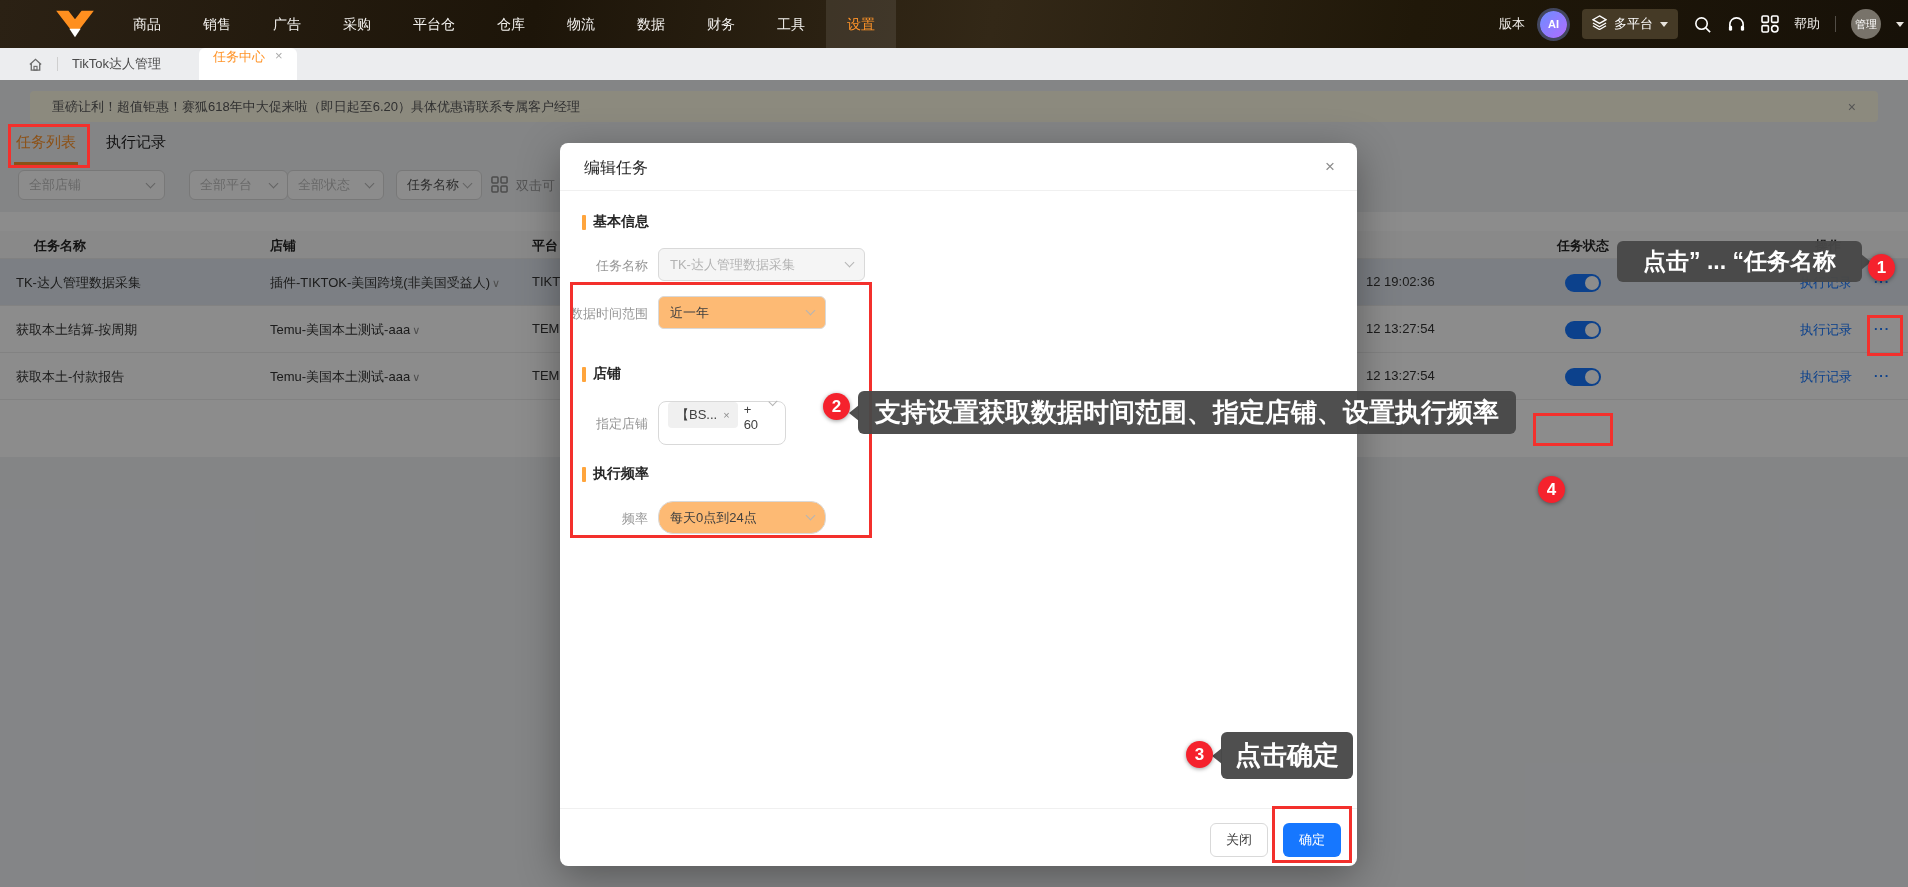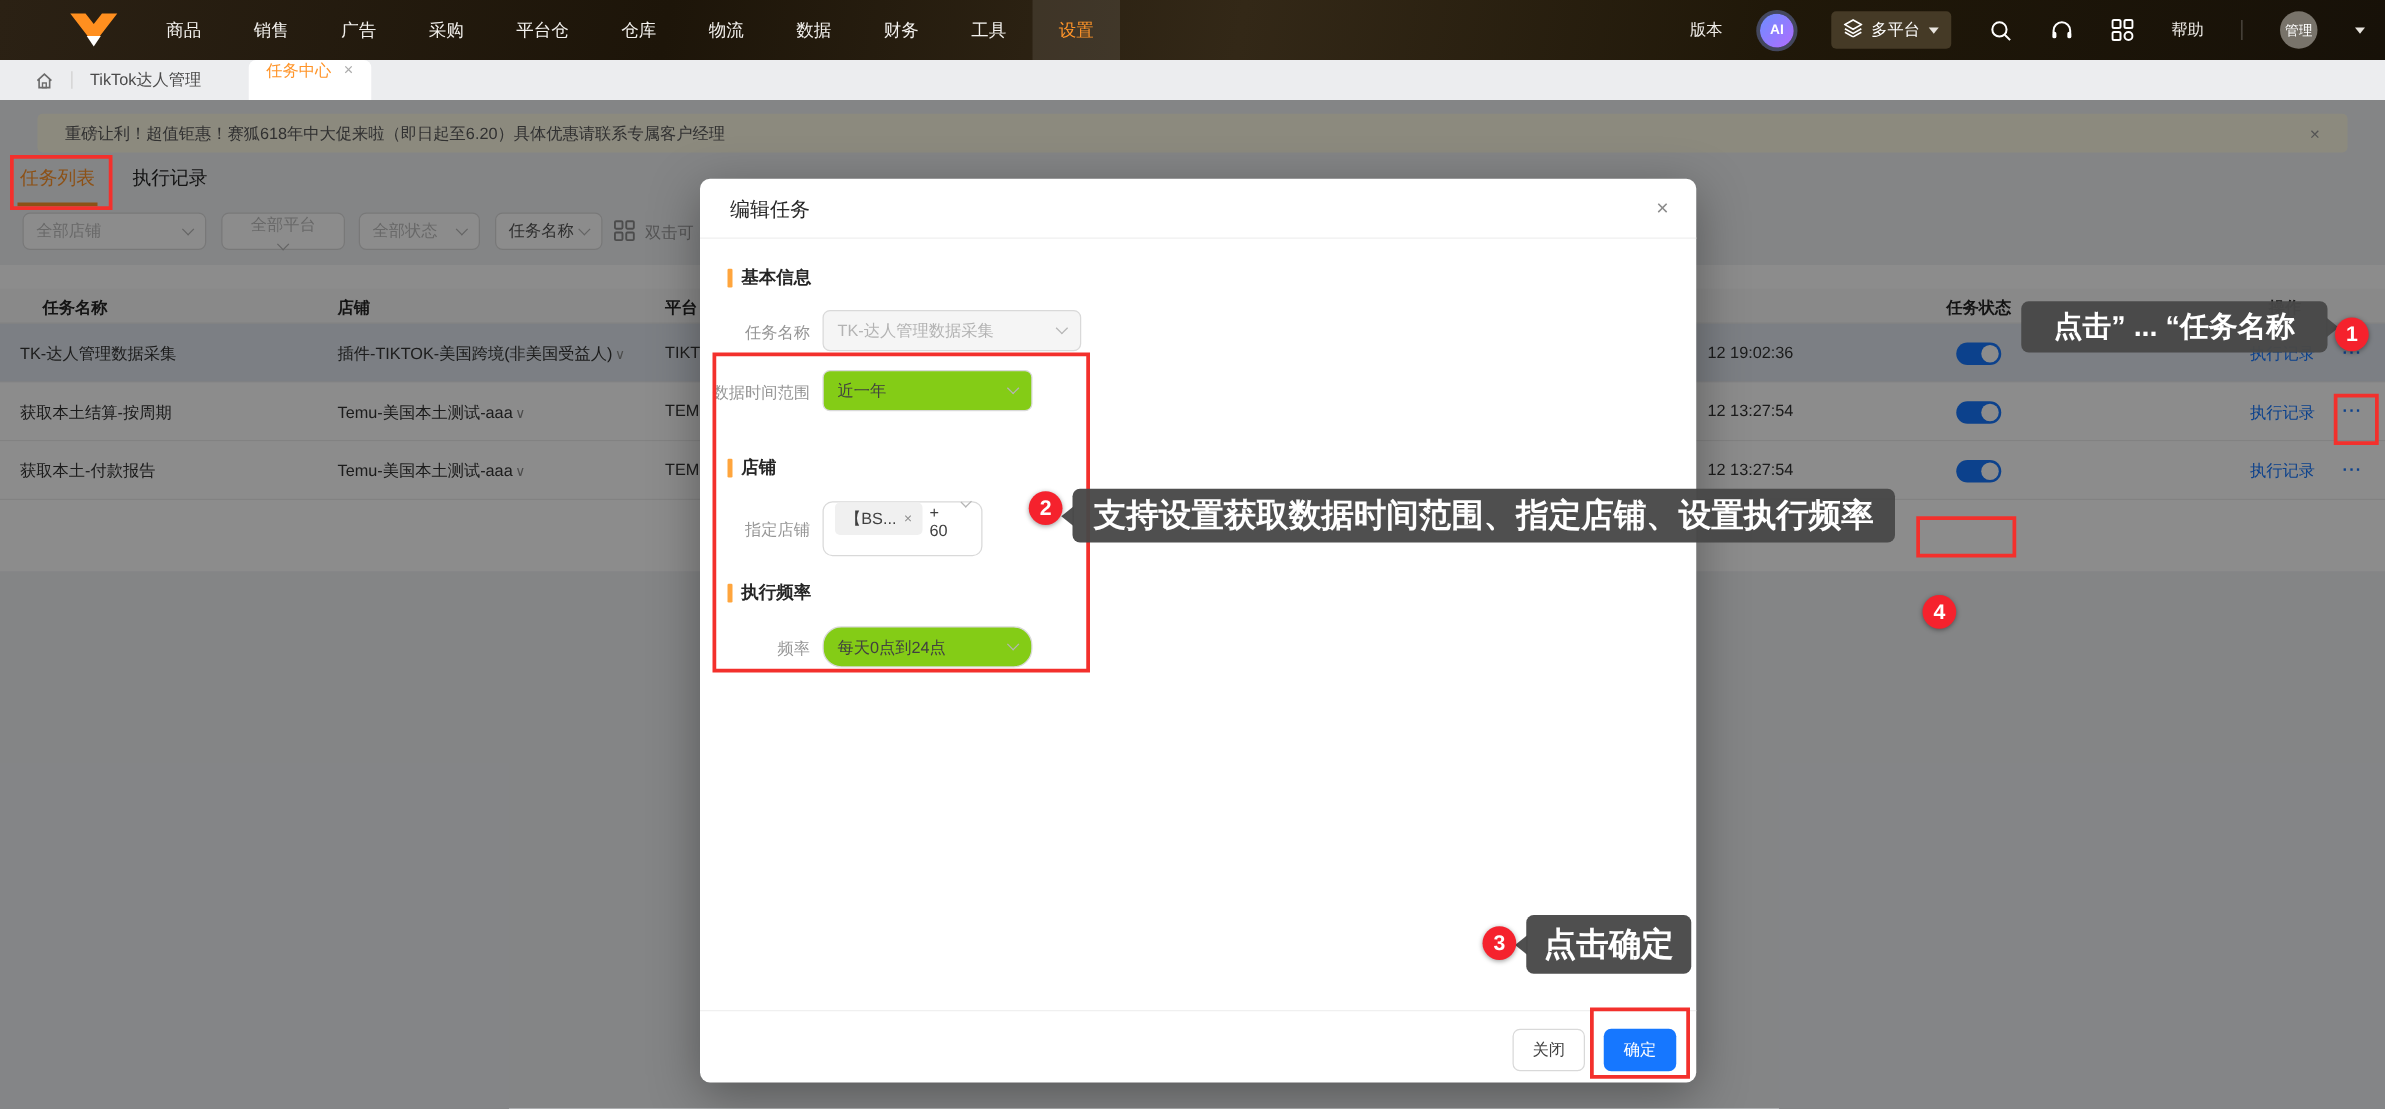--- a/index.html
+++ b/index.html
@@ -6,21 +6,21 @@
   html,body{width:1908px;height:887px;background:#f0f2f5;font-family:"Liberation Sans",sans-serif;overflow:hidden;}
   #screen{position:relative;width:1908px;height:887px;}
 
   
   #topnav{position:absolute;left:0;top:0;width:1908px;height:48px;z-index:10;display:flex;align-items:center;
     background:linear-gradient(100deg,#2b2114 0%,#1d1509 28%,#332817 52%,#201809 74%,#171108 100%);}
   .logo{margin-left:54px;margin-right:16px;display:flex;align-items:center;}
   .nav-menu{display:flex;align-items:center;height:48px;}
   .nav-item{color:#f3f1ee;font-size:14px;height:48px;line-height:48px;padding:0 21px;cursor:pointer;white-space:nowrap;}
   .nav-item.active{background:rgba(255,255,255,.09);color:#ff9429;}
-  .nav-right{margin-left:auto;display:flex;align-items:center;gap:30px;padding-right:16px;color:#f0ede9;}
+  .nav-right{margin-left:auto;display:flex;align-items:center;gap:15px;padding-right:4px;color:#f0ede9;}
   .nav-text{font-size:13px;cursor:pointer;}
   .ai-badge{width:27px;height:27px;border-radius:50%;background:linear-gradient(135deg,#6d8dff,#b06dff);
     color:#fff;font-size:11px;font-weight:bold;display:flex;align-items:center;justify-content:center;
     box-shadow:0 0 0 3px rgba(135,160,255,.35);cursor:pointer;}
   .platform-pill{height:30px;background:#453a26;border-radius:4px;display:flex;align-items:center;gap:7px;
     padding:0 10px;font-size:13px;color:#fff;cursor:pointer;}
   .caret-down-w{width:0;height:0;border-left:4px solid transparent;border-right:4px solid transparent;border-top:5px solid #e8e4de;}
   .icon-btn{display:flex;align-items:center;justify-content:center;cursor:pointer;}
   .nav-divider{width:1px;height:16px;background:rgba(255,255,255,.25);}
   .avatar{width:30px;height:30px;border-radius:50%;background:#78736a;color:#fff;font-size:11px;display:flex;align-items:center;justify-content:center;cursor:pointer;}
@@ -71,21 +71,21 @@
 
   
   #modal{position:absolute;left:560px;top:143px;width:797px;height:723px;background:#fff;border-radius:8px;z-index:30;
     box-shadow:0 10px 40px rgba(0,0,0,.35);}
   .m-title{position:absolute;left:24px;top:15px;font-size:16px;color:#262626;}
   .m-close{position:absolute;right:22px;top:14px;font-size:17px;color:#8c8c8c;cursor:pointer;}
   .m-hr{position:absolute;left:0;top:47px;width:797px;height:1px;background:#f0f0f0;}
   .m-sec{position:absolute;left:22px;display:flex;align-items:center;font-size:14px;font-weight:bold;color:#262626;}
   .m-sec .bar{width:4px;height:15px;background:#ffa53d;margin-right:7px;border-radius:1px;}
   .m-label{position:absolute;left:6px;width:82px;text-align:right;font-size:13px;color:#969696;}
-  .m-select{position:absolute;left:98px;height:33px;background:#84cc16;border:1px solid #d9d9d9;border-radius:6px;
+  .m-select{position:absolute;left:98px;height:33px;background:#fdba74;border:1px solid #d9d9d9;border-radius:6px;
     display:flex;align-items:center;justify-content:space-between;padding:0 11px;font-size:13px;color:#404040;cursor:pointer;}
   .m-select.disabled{background:#f5f5f5;color:#b3b3b3;cursor:not-allowed;}
   .m-multi{position:absolute;left:98px;height:44px;background:#fff;border:1px solid #d9d9d9;border-radius:8px;
     display:flex;align-items:flex-start;gap:6px;padding:0 9px;cursor:pointer;}
   .tag{height:26px;background:#f0f0f0;border-radius:4px;display:flex;align-items:center;gap:6px;padding:0 8px;font-size:13px;color:#404040;}
   .tag .tx{color:#8c8c8c;font-size:11px;cursor:pointer;}
   .m-foot-hr{position:absolute;left:0;top:665px;width:797px;height:1px;background:#f0f0f0;}
   .btn{position:absolute;top:680px;width:58px;height:34px;border-radius:6px;font-size:13px;display:flex;align-items:center;justify-content:center;cursor:pointer;}
   .btn.ghost{left:650px;background:#fff;border:1px solid #d9d9d9;color:#404040;}
   .btn.primary{left:723px;background:#1677ff;color:#fff;}
@@ -191,21 +191,21 @@
     </div>
 
     <span class="vtab on" style="left:16px;">任务列表</span>
     <span class="vtab off" style="left:106px;">执行记录</span>
     <span class="vtab-ink"></span>
 
     <div class="fbox" style="left:18px;width:147px;">
       <span>全部店铺</span>
         <span class="chev"></span>
     </div>
-    <div class="fbox" style="left:177px;width:99px;flex-direction:column;">
+    <div class="fbox" style="left:189px;width:99px;">
       <span>全部平台</span>
         <span class="chev"></span>
     </div>
     <div class="fbox" style="left:287px;width:97px;">
       <span>全部状态</span>
         <span class="chev"></span>
     </div>
     <div class="fbox dark" style="left:396px;width:86px;">
       <span>任务名称</span>
         <span class="chev"></span>

